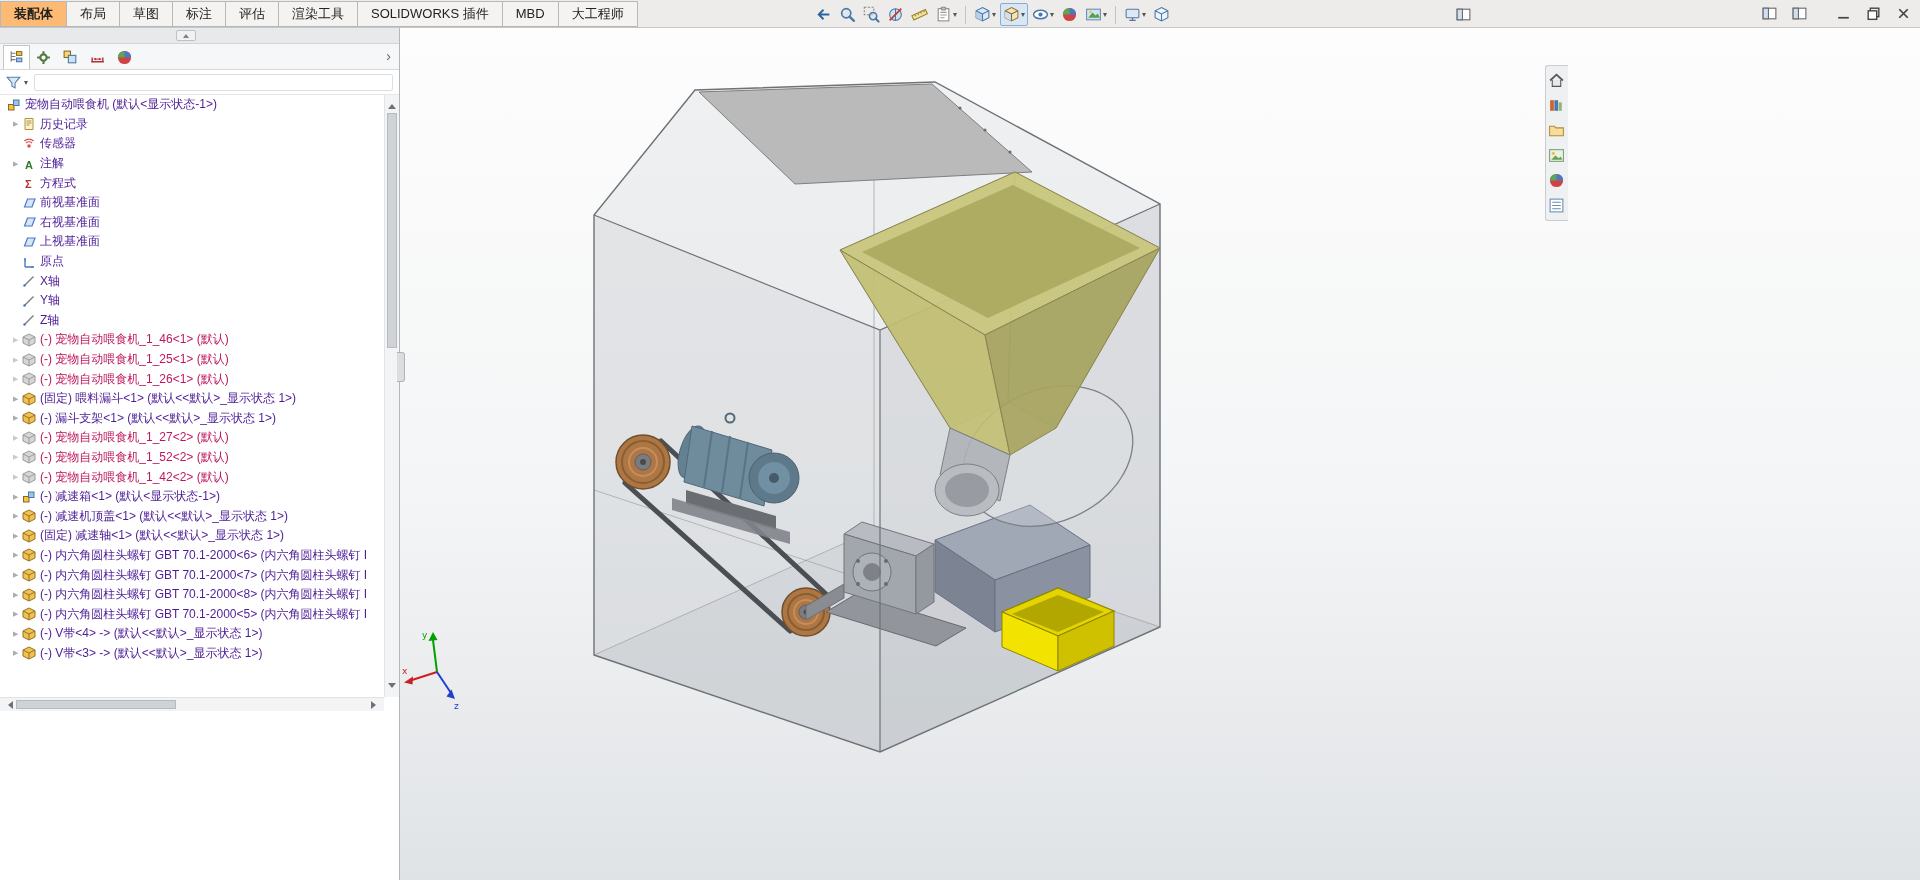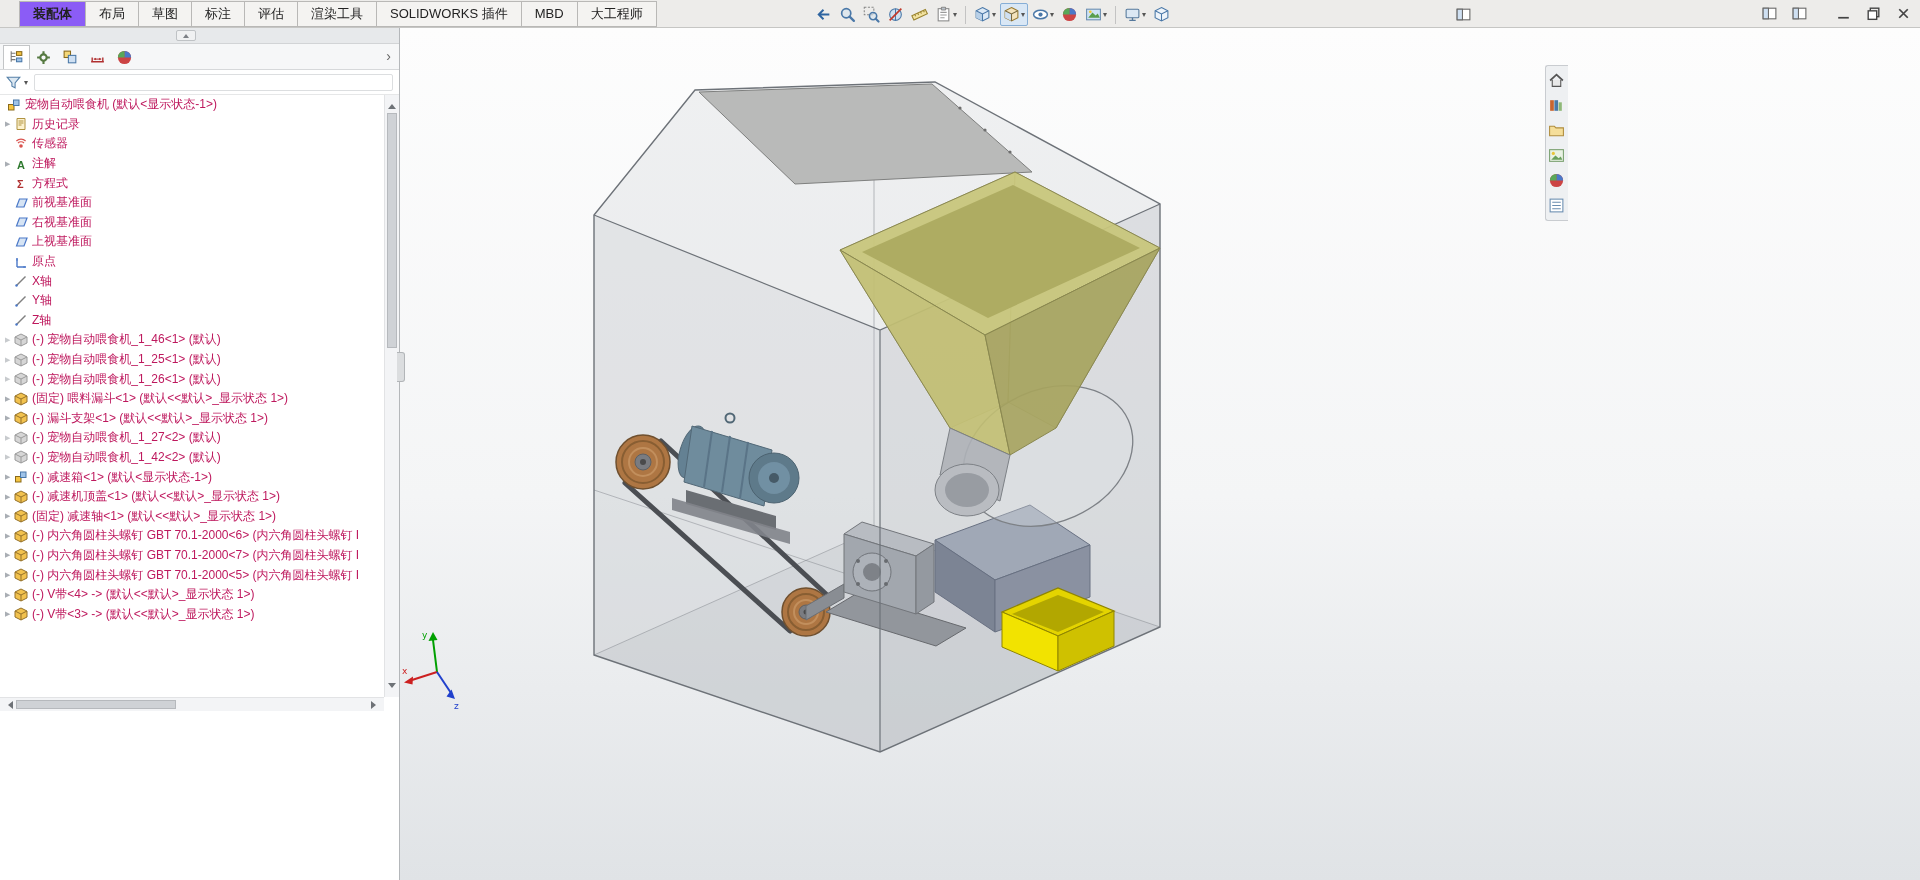--- a/index.html
+++ b/index.html
@@ -12,21 +12,21 @@
   .icn{width:17px;height:17px;display:block;}
   .icn.sm{width:14px;height:14px;flex:none;margin-right:4px;}
 
   
   .titlebar{position:absolute;left:0;top:0;width:1920px;height:28px;background:#edecea;
     border-bottom:1px solid #c6c6c4;z-index:50;}
   .menu-tabs{position:absolute;left:0;top:1px;display:flex;height:26px;}
   .menu-tab{padding:0 13px;font-size:13px;line-height:24px;background:#f4f3f1;
     border:1px solid #b9b8b6;border-left:none;color:#222;}
   .menu-tab:first-child{border-left:1px solid #b9b8b6;}
-  .menu-tab.active{background:#8b5cf6;font-weight:bold;margin-left:19px;}
+  .menu-tab.active{background:#fdba74;font-weight:bold;}
   .headsup{position:absolute;left:812px;top:3px;display:flex;align-items:center;gap:1px;}
   .hu-btn{height:23px;padding:0 2px;display:flex;align-items:center;justify-content:center;border-radius:2px;border:1px solid transparent;}
   .hu-btn.pressed{background:#d9e7f5;border:1px solid var(--c-selection_blue);}
   .hu-dd{font-size:8px;color:#555;margin-left:1px;}
   .hu-sep{width:1px;height:18px;background:#c3c3c3;margin:0 4px;}
   .misc-icon{position:absolute;left:1455px;top:6px;}
   .win-controls{position:absolute;right:2px;top:0;height:27px;display:flex;align-items:center;}
   .wc-btn{width:30px;height:26px;display:flex;align-items:center;justify-content:center;}
   .wc-gap{width:14px;}
 
@@ -40,24 +40,24 @@
   .panel-tabs{position:relative;height:26px;display:flex;align-items:flex-end;background:#f6f7f8;
     border-bottom:1px solid #d6d8da;padding-left:3px;}
   .ptab{width:27px;height:24px;display:flex;align-items:center;justify-content:center;
     border:1px solid transparent;border-bottom:none;}
   .ptab.active{background:#fff;border-color:#c3c5c7;}
   .ptab-chev{position:absolute;right:8px;top:4px;font-size:14px;color:#666;}
   .filter-row{height:25px;display:flex;align-items:center;padding:0 6px 0 5px;border-bottom:1px solid #e6e7e8;gap:2px;}
   .f-dd{font-size:8px;color:#555;}
   .filter-input{flex:1;height:17px;margin-left:4px;background:#fff;border:1px solid #dcdee0;border-radius:2px;}
   .tree{position:absolute;left:0;top:67px;width:384px;height:602px;overflow:hidden;font-size:12px;background:#fff;}
-  .trow{height:19.6px;display:flex;align-items:center;white-space:nowrap;padding-left:0;}
+  .trow{height:19.6px;display:flex;align-items:center;white-space:nowrap;padding-left:8px;}
   .trow.root{padding-left:7px;}
   .tarrow{width:14px;flex:none;padding-left:5px;font-size:7px;color:#a9aeb4;}
-  .tlabel{color:#be185d;}
+  .tlabel{color:#4c1d95;}
   .trow.gray .tlabel{color:#be185d;}
   .trow.gray .tarrow{color:#c8cbce;}
   .vscroll{position:absolute;left:384px;top:67px;width:15px;height:602px;background:#f3f4f6;border-left:1px solid #e2e3e5;}
   .vthumb{position:absolute;left:2px;right:2px;top:18px;height:235px;background:#cfd2d6;border:1px solid #b6b9bd;}
   .tri-up-s{position:absolute;top:5px;left:3px;width:0;height:0;border:4px solid transparent;border-bottom:5px solid #6e7277;}
   .tri-down-s{position:absolute;bottom:5px;left:3px;width:0;height:0;border:4px solid transparent;border-top:5px solid #6e7277;}
   .hscroll{position:absolute;left:0;top:669px;width:384px;height:14px;background:#f3f4f6;border-top:1px solid #e2e3e5;}
   .hthumb{position:absolute;top:2px;bottom:2px;left:16px;width:160px;background:#cfd2d6;border:1px solid #b6b9bd;}
   .tri-left-s{position:absolute;left:4px;top:3px;width:0;height:0;border:4px solid transparent;border-right:5px solid #6e7277;}
   .tri-right-s{position:absolute;right:4px;top:3px;width:0;height:0;border:4px solid transparent;border-left:5px solid #6e7277;}
@@ -519,20 +519,27 @@
         <svg class="icn sm">
           <use href="#tr-partg"></use>
         </svg>
         <span class="tlabel">(-) 宠物自动喂食机_1_27&lt;2&gt; (默认)</span>
       </div>
       <div class="trow gray">
         <span class="tarrow">▶</span>
         <svg class="icn sm">
           <use href="#tr-partg"></use>
         </svg>
+        <span class="tlabel">(-) 宠物自动喂食机_1_52&lt;2&gt; (默认)</span>
+      </div>
+      <div class="trow gray">
+        <span class="tarrow">▶</span>
+        <svg class="icn sm">
+          <use href="#tr-partg"></use>
+        </svg>
         <span class="tlabel">(-) 宠物自动喂食机_1_42&lt;2&gt; (默认)</span>
       </div>
       <div class="trow">
         <span class="tarrow">▶</span>
         <svg class="icn sm">
           <use href="#tr-asm"></use>
         </svg>
         <span class="tlabel">(-) 减速箱&lt;1&gt; (默认&lt;显示状态-1&gt;)</span>
       </div>
       <div class="trow">
@@ -555,20 +562,27 @@
           <use href="#tr-part"></use>
         </svg>
         <span class="tlabel">(-) 内六角圆柱头螺钉 GBT 70.1-2000&lt;6&gt; (内六角圆柱头螺钉 I</span>
       </div>
       <div class="trow">
         <span class="tarrow">▶</span>
         <svg class="icn sm">
           <use href="#tr-part"></use>
         </svg>
         <span class="tlabel">(-) 内六角圆柱头螺钉 GBT 70.1-2000&lt;7&gt; (内六角圆柱头螺钉 I</span>
+      </div>
+      <div class="trow">
+        <span class="tarrow">▶</span>
+        <svg class="icn sm">
+          <use href="#tr-part"></use>
+        </svg>
+        <span class="tlabel">(-) 内六角圆柱头螺钉 GBT 70.1-2000&lt;8&gt; (内六角圆柱头螺钉 I</span>
       </div>
       <div class="trow">
         <span class="tarrow">▶</span>
         <svg class="icn sm">
           <use href="#tr-part"></use>
         </svg>
         <span class="tlabel">(-) 内六角圆柱头螺钉 GBT 70.1-2000&lt;5&gt; (内六角圆柱头螺钉 I</span>
       </div>
       <div class="trow">
         <span class="tarrow">▶</span>

